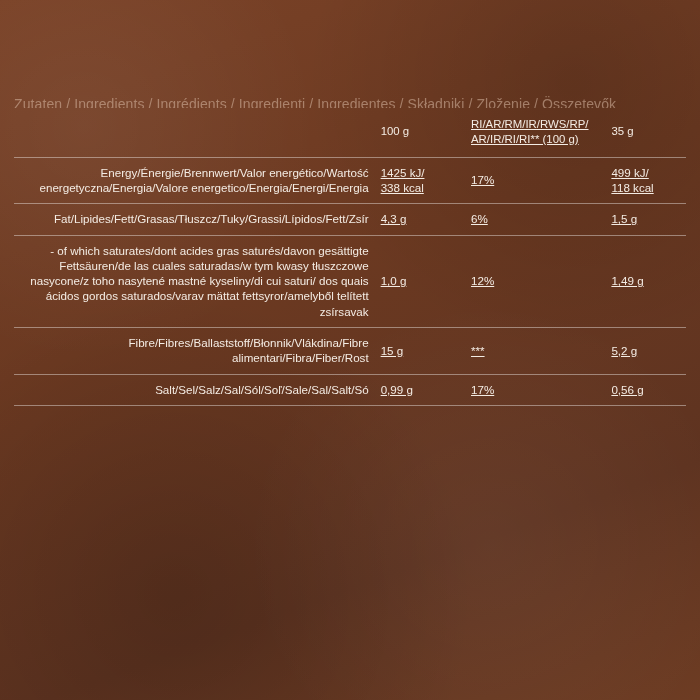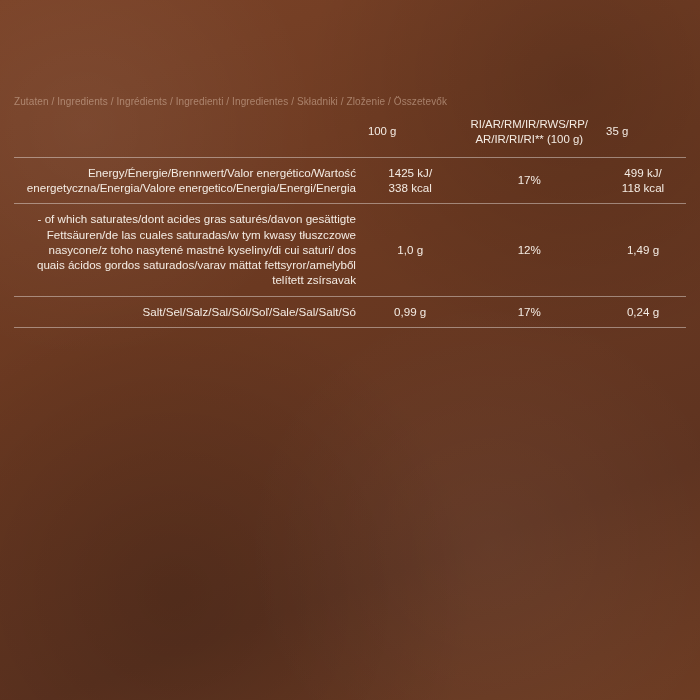--- a/index.html
+++ b/index.html
@@ -26,21 +26,21 @@
   }
   .sheet {
     position: absolute;
     inset: 0;
   }
   .topline {
     position: absolute;
     top: 96px;
     left: 14px;
     width: 672px;
-    font-size: 10px;
+    font-size: 14px;
     color: #d8b9a4;
     letter-spacing: 0.1px;
     white-space: nowrap;
     overflow: hidden;
     opacity: 0.55;
     height: 12px;
   }
   table.nutri {
     position: absolute;
     top: 110px;
@@ -63,21 +63,21 @@
     padding-bottom: 10px;
     font-size: 11.4px;
     line-height: 1.3;
   }
   .col-label { width: 360px; text-align: left; }
   .col-a { width: 96px; text-align: left; }
   .col-b { width: 132px; text-align: center; }
   .col-c { width: 84px; text-align: left; }
   tbody tr:last-child td { border-bottom: 1px solid rgba(255,255,255,0.40); }
   .label-cell { text-align: right; padding-left: 6px; padding-right: 14px; }
-  .value-cell { text-align: center; white-space: pre-line; }
+  .value-cell { text-align: left; white-space: pre-line; text-decoration: underline; }
   .hdr-blank { }
 </style>
 </head>
 <body>
 
 <div class="bg"></div>
 
 <div class="sheet">
 
   <div class="topline">Zutaten / Ingredients / Ingrédients / Ingredienti / Ingredientes / Składniki / Zloženie / Összetevők</div>
@@ -96,35 +96,47 @@
 
       <tr>
         <td class="label-cell">Energy/Énergie/Brennwert/Valor energético/Wartość energetyczna/Energia/Valore energetico/Energia/Energi/Energia</td>
         <td class="value-cell">1425 kJ/
 338 kcal</td>
         <td class="value-cell">17%</td>
         <td class="value-cell">499 kJ/
 118 kcal</td>
       </tr>
 
+      <tr>
+        <td class="label-cell">Fat/Lipides/Fett/Grasas/Tłuszcz/Tuky/Grassi/Lípidos/Fett/Zsír</td>
+        <td class="value-cell">4,3 g</td>
+        <td class="value-cell">6%</td>
+        <td class="value-cell">1,5 g</td>
+      </tr>
 
       <tr>
         <td class="label-cell">- of which saturates/dont acides gras saturés/davon gesättigte Fettsäuren/de las cuales saturadas/w tym kwasy tłuszczowe nasycone/z toho nasytené mastné kyseliny/di cui saturi/ dos quais ácidos gordos saturados/varav mättat fettsyror/amelyből telített zsírsavak</td>
         <td class="value-cell">1,0 g</td>
         <td class="value-cell">12%</td>
         <td class="value-cell">1,49 g</td>
       </tr>
 
 
 
+      <tr>
+        <td class="label-cell">Fibre/Fibres/Ballaststoff/Błonnik/Vlákdina/Fibre alimentari/Fibra/Fiber/Rost</td>
+        <td class="value-cell">15 g</td>
+        <td class="value-cell">***</td>
+        <td class="value-cell">5,2 g</td>
+      </tr>
 
 
       <tr>
         <td class="label-cell">Salt/Sel/Salz/Sal/Sól/Soľ/Sale/Sal/Salt/Só</td>
         <td class="value-cell">0,99 g</td>
         <td class="value-cell">17%</td>
-        <td class="value-cell">0,24 g</td>
+        <td class="value-cell">0,56 g</td>
       </tr>
 
     </tbody>
   </table>
 
 </div>
 
 </body></html>

